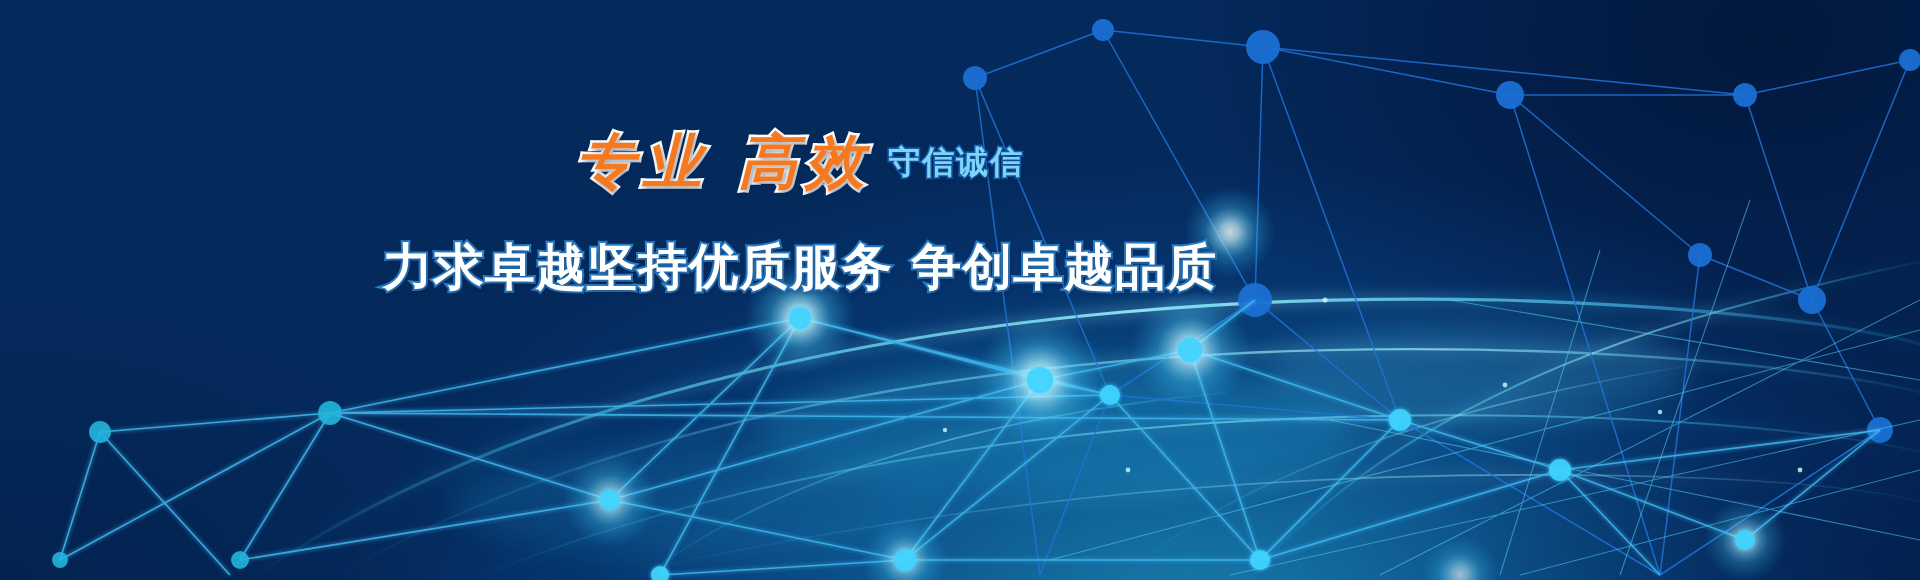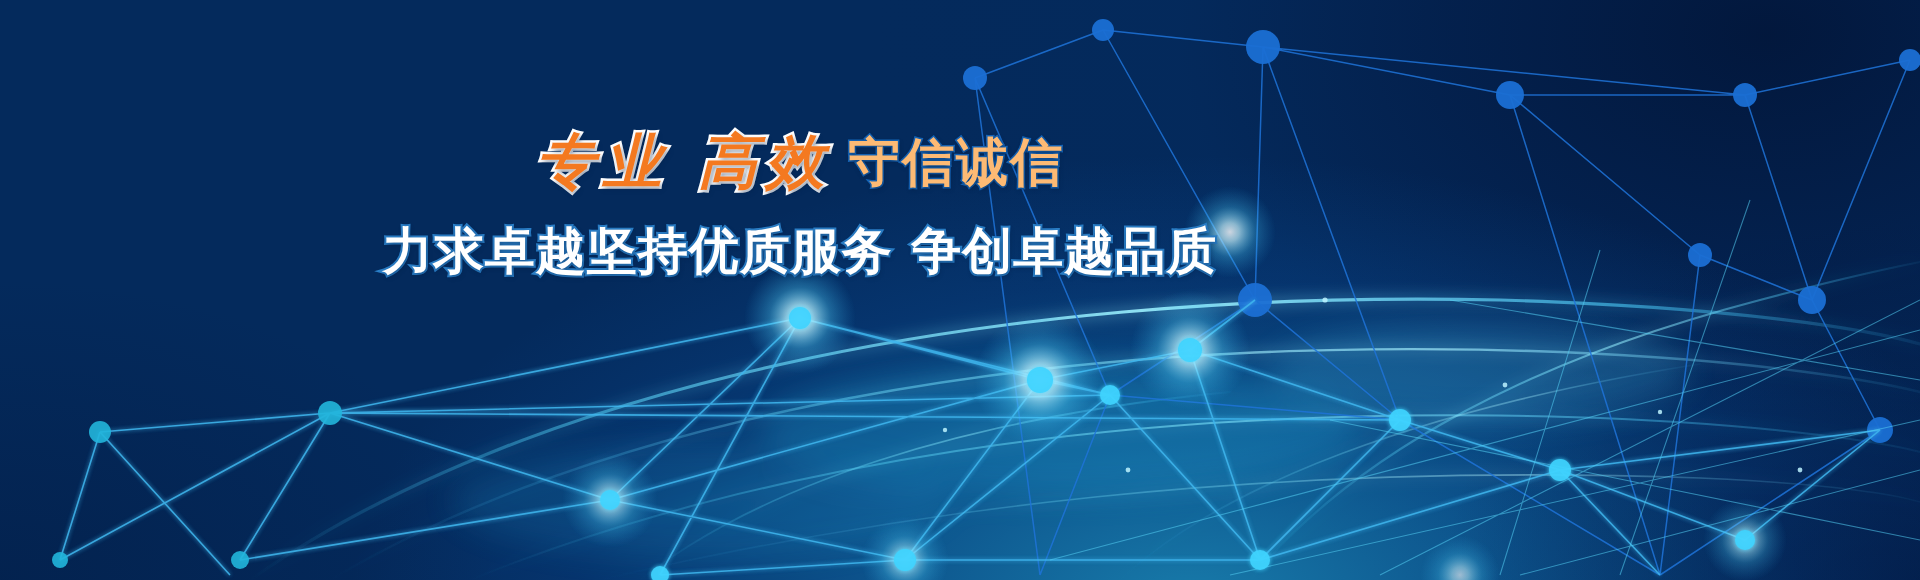--- a/index.html
+++ b/index.html
@@ -96,33 +96,33 @@
     letter-spacing: 8px;
     -webkit-text-stroke: 5px #ffffff;
     paint-order: stroke fill;
     text-shadow:
       0 0 2px rgba(255,255,255,0.9),
       2px 3px 5px rgba(2,30,70,0.45);
     vertical-align: middle;
   }
   .headline-sub {
     font-family: "DejaVu Sans", "Liberation Sans", sans-serif;
-    font-size: 52px;
+    font-size: 32px;
     font-weight: bold;
-    color: #fdba74;
+    color: #7dd3fc;
     letter-spacing: 2px;
     margin-left: 16px;
     -webkit-text-stroke: 3px #1565b8;
     paint-order: stroke fill;
     text-shadow: 1px 2px 4px rgba(2,28,64,0.5);
     vertical-align: middle;
   }
   .subline {
     display: block;
-    margin-top: 10px;
+    margin-top: 26px;
     white-space: nowrap;
     font-family: "DejaVu Sans", "Liberation Sans", sans-serif;
     font-size: 50px;
     font-weight: bold;
     color: #ffffff;
     letter-spacing: 1px;
     -webkit-text-stroke: 4px #2a7fc8;
     paint-order: stroke fill;
     text-shadow: 1px 2px 5px rgba(2,28,64,0.45);
   }

